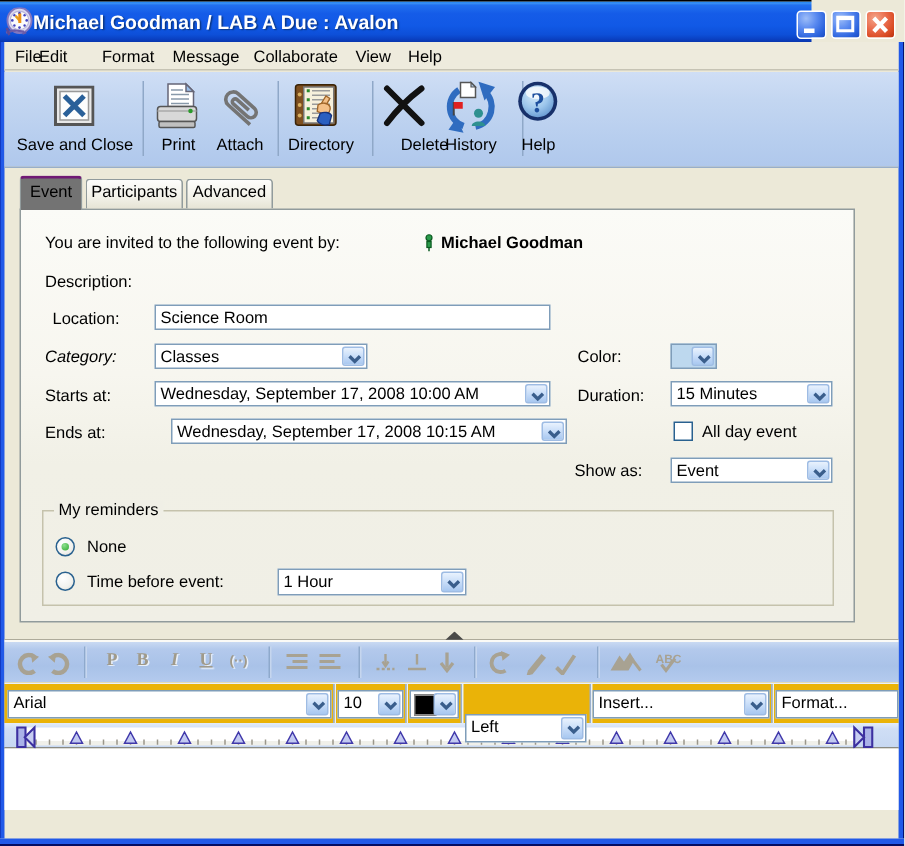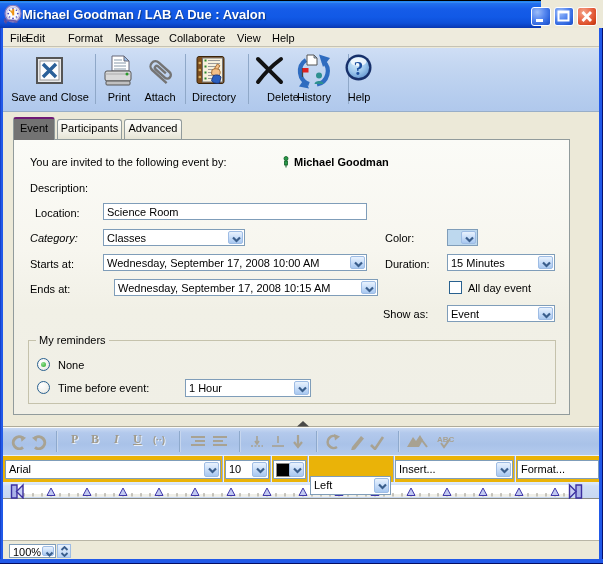--- a/index.html
+++ b/index.html
@@ -423,29 +423,13 @@
       <path d="M21 11 v3.5 M30 11 v3.5 M39 11 v3.5 M48 11 v3.5 M57 11 v3.5 M66 11 v3.5 M75 11 v3.5 M84 11 v3.5 M93 11 v3.5 M102 11 v3.5 M111 11 v3.5 M120 11 v3.5 M129 11 v3.5 M138 11 v3.5 M147 11 v3.5 M156 11 v3.5 M165 11 v3.5 M174 11 v3.5 M183 11 v3.5 M192 11 v3.5 M201 11 v3.5 M210 11 v3.5 M219 11 v3.5 M228 11 v3.5 M237 11 v3.5 M246 11 v3.5 M255 11 v3.5 M264 11 v3.5 M273 11 v3.5 M282 11 v3.5 M291 11 v3.5 M300 11 v3.5 M309 11 v3.5 M318 11 v3.5 M327 11 v3.5 M336 11 v3.5 M345 11 v3.5 M354 11 v3.5 M363 11 v3.5 M372 11 v3.5 M381 11 v3.5 M390 11 v3.5 M399 11 v3.5 M408 11 v3.5 M417 11 v3.5 M426 11 v3.5 M435 11 v3.5 M444 11 v3.5 M453 11 v3.5 M462 11 v3.5 M471 11 v3.5 M480 11 v3.5 M489 11 v3.5 M498 11 v3.5 M507 11 v3.5 M516 11 v3.5 M525 11 v3.5 M534 11 v3.5 M543 11 v3.5 M552 11 v3.5 M561 11 v3.5" stroke="#9a968a" stroke-width="1" fill="none"></path>
       <path d="M48 6 L52 13.5 L44 13.5 Z M84 6 L88 13.5 L80 13.5 Z M120 6 L124 13.5 L116 13.5 Z M156 6 L160 13.5 L152 13.5 Z M192 6 L196 13.5 L188 13.5 Z M228 6 L232 13.5 L224 13.5 Z M264 6 L268 13.5 L260 13.5 Z M300 6 L304 13.5 L296 13.5 Z M336 6 L340 13.5 L332 13.5 Z M372 6 L376 13.5 L368 13.5 Z M408 6 L412 13.5 L404 13.5 Z M444 6 L448 13.5 L440 13.5 Z M480 6 L484 13.5 L476 13.5 Z M516 6 L520 13.5 L512 13.5 Z M552 6 L556 13.5 L548 13.5 Z" fill="#c2c9f1" stroke="#4038aa" stroke-width="1"></path>
       <path d="M8.5 3 L14 3 L14 16 L8.5 16 Z" fill="#aab2e8" stroke="#3c30a0" stroke-width="1.4"></path>
       <path d="M20 3 L13.5 9.5 L20 16 Z" fill="#c8cef2" stroke="#3c30a0" stroke-width="1.4"></path>
       <path d="M573 3 L578.5 3 L578.5 16 L573 16 Z" fill="#aab2e8" stroke="#3c30a0" stroke-width="1.4"></path>
       <path d="M566.5 3 L573 9.5 L566.5 16 Z" fill="#c8cef2" stroke="#3c30a0" stroke-width="1.4"></path>
     </svg>
   </div>
   <div id="white" class="abs"></div>
 
-  <div id="status" class="abs">
-    <div class="cb" style="left:6px;top:3px;width:47px;height:14px;">
-        <span class="t" style="top:1px;">100%</span>
-        <span class="a" style="width:12px;">
-          <svg width="9" height="7">
-            <path d="M1.5 1.5 L4.5 4.5 L7.5 1.5" fill="none" stroke="#3a5e8c" stroke-width="2"></path>
-          </svg>
-        </span>
-      </div>
-    <div class="cb" style="left:54px;top:3px;width:14px;height:14px;background:linear-gradient(to bottom,#e9f2fd,#b8d2f4);border-color:#9ebce4;">
-      <svg style="position:absolute;left:2px;top:1px;" width="9" height="11">
-          <path d="M1.5 4 L4.5 1 L7.5 4" fill="none" stroke="#3a5e8c" stroke-width="1.8"></path>
-          <path d="M1.5 7 L4.5 10 L7.5 7" fill="none" stroke="#3a5e8c" stroke-width="1.8"></path>
-        </svg>
-    </div>
-  </div>
 </div>
 
 </body></html>

